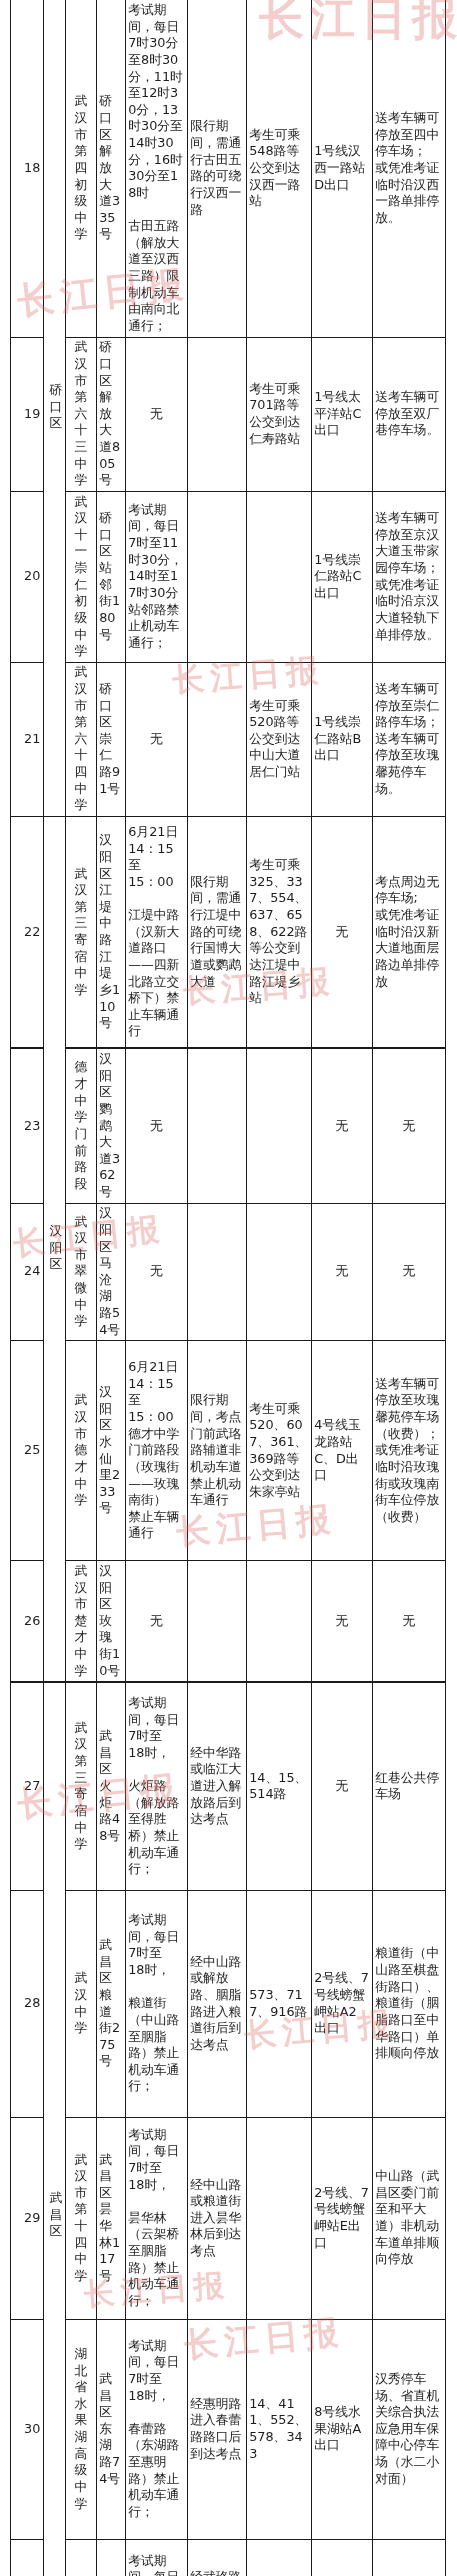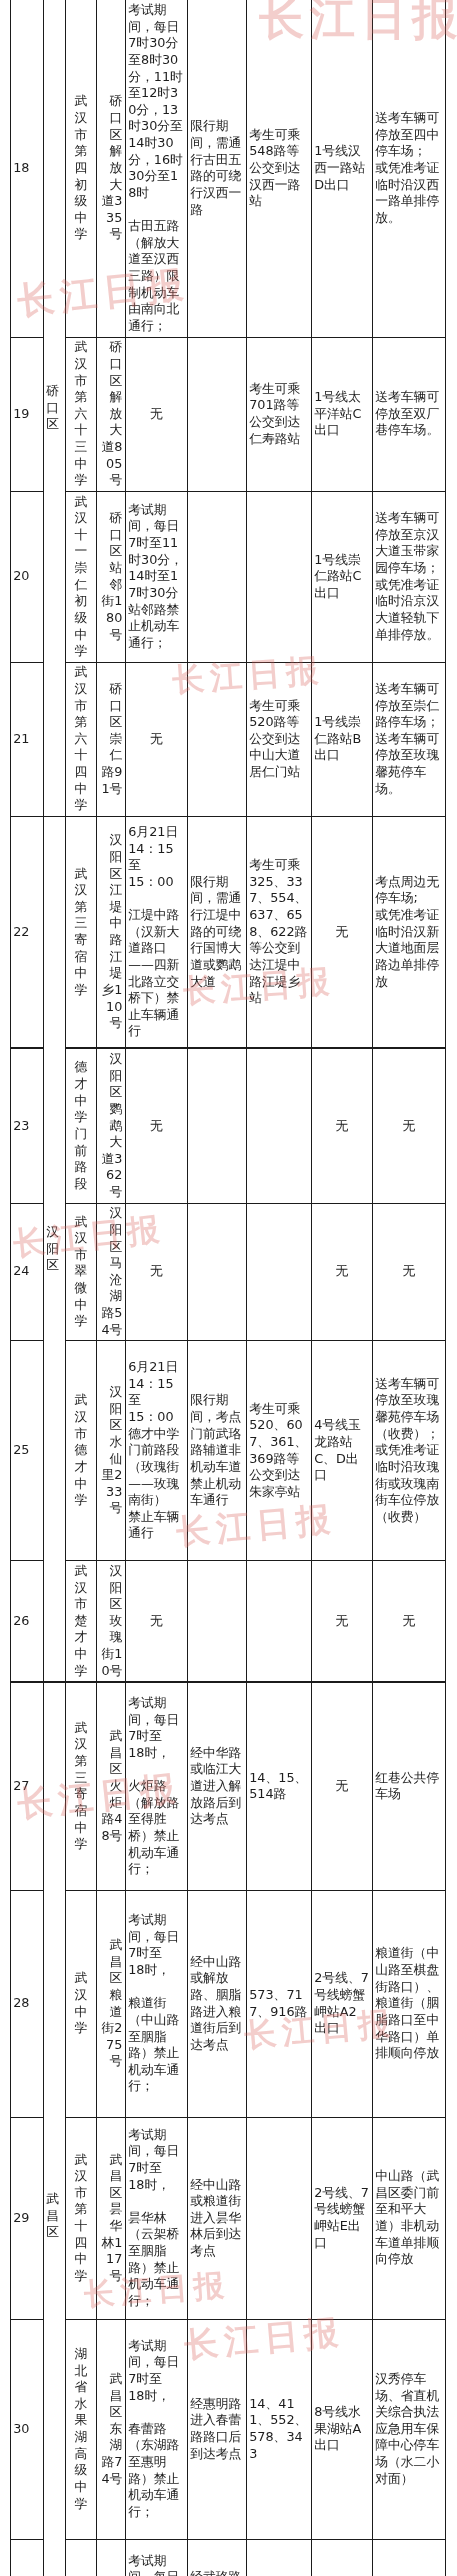--- a/index.html
+++ b/index.html
@@ -3,24 +3,24 @@
 <meta charset="utf-8">
 <style>
   html,body{margin:0;padding:0;background:#ffffff;}
   .page{position:relative;width:457px;height:2576px;background:#ffffff;overflow:hidden;
         font-family:"DejaVu Sans","Liberation Sans",sans-serif;color:#1d1d1d;}
   table.grid{position:absolute;left:9.8px;top:0;width:435px;border-collapse:collapse;table-layout:fixed;}
   table.grid td{border:1.2px solid #1b1b1b;padding:1.8px 2.4px;font-size:12.8px;line-height:1.3;
         vertical-align:middle;white-space:pre-wrap;word-break:break-all;}
   table.grid tr.first td{border-top:none;}
   tr.thick td{border-top-width:2.4px;}
-  td.c-no{text-align:left;font-size:13.4px;}
-  td.c-district{text-align:left;padding:1.2px 1.8px;}
+  td.c-no{text-align:right;font-size:13.4px;}
+  td.c-district{text-align:right;padding:1.2px 1.8px;font-family:Liberation Mono, monospace;}
   td.c-school{text-align:center;}
-  td.c-addr{text-align:right;padding:1.8px 1.2px;}
+  td.c-addr{text-align:left;padding:1.8px 1.2px;}
   td.c-control,td.c-detour,td.c-bus,td.c-metro,td.c-park{text-align:left;}
   td.none-val{text-align:center;}
   td.dist-top{vertical-align:top;padding-top:281px;}
   td.dist-mid{vertical-align:middle;}
   td.dist-bot{vertical-align:bottom;padding-bottom:104px;}
   .wm{position:absolute;color:rgba(219,104,95,0.32);font-weight:bold;letter-spacing:6.1px;
       white-space:nowrap;pointer-events:none;font-family:"DejaVu Serif","Liberation Serif",serif;z-index:3;}
 </style>
 </head>
 <body>

